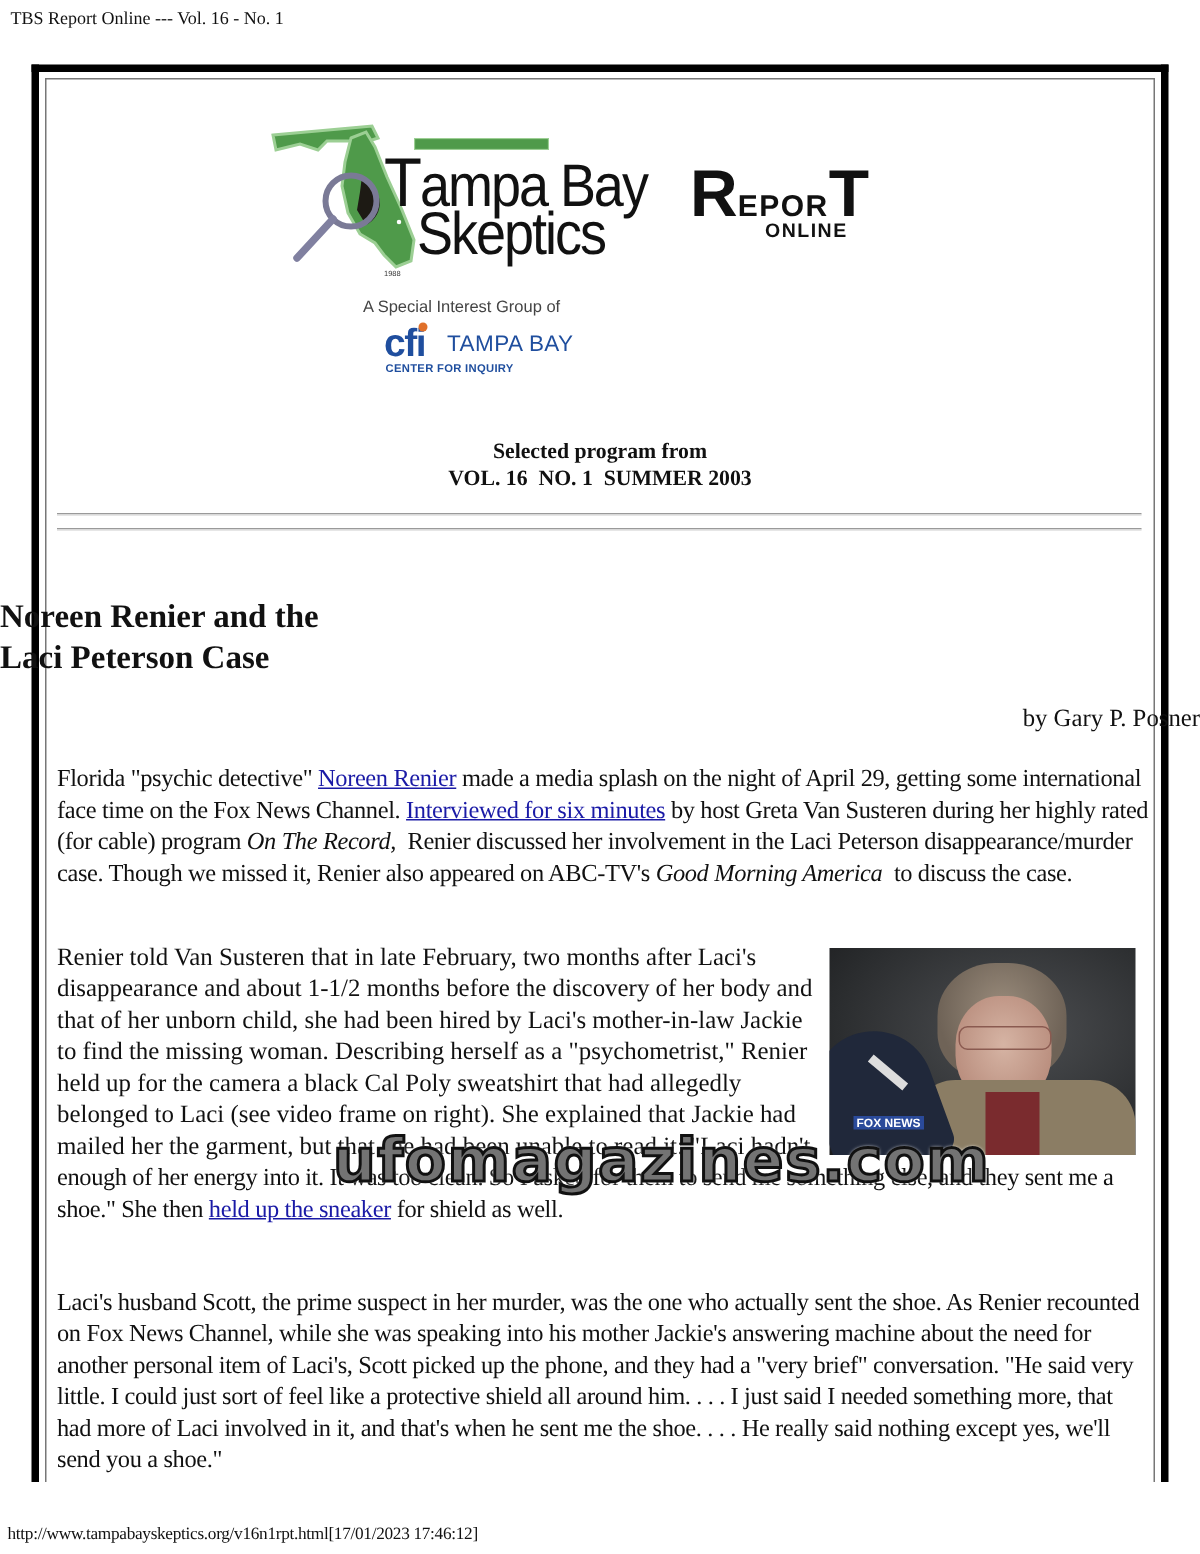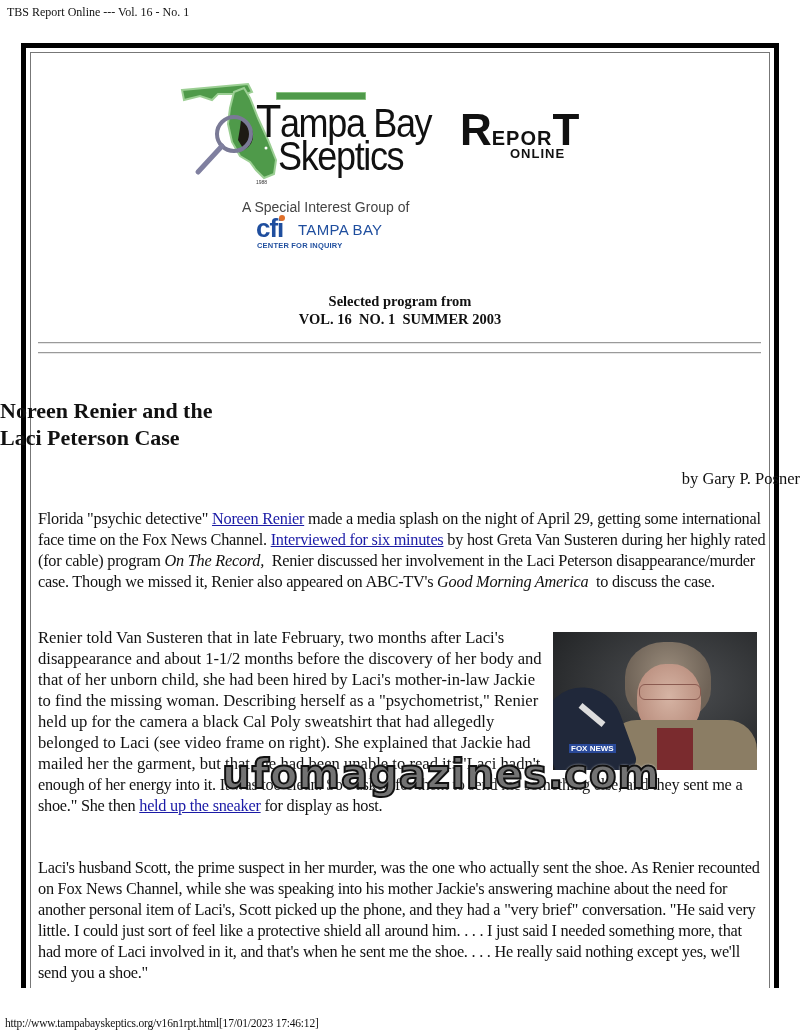--- a/index.html
+++ b/index.html
@@ -22,21 +22,21 @@
   .logo-word2 { position: absolute; left: 100px; top: 58px; font-family: "Liberation Sans", "DejaVu Sans", sans-serif;
                 font-size: 40px; letter-spacing: -1.5px; color: #111; transform: scaleX(0.9); transform-origin: left; line-height: 1; }
   .report { position: absolute; left: 282px; top: 30px; font-family: "Liberation Sans", "DejaVu Sans", sans-serif;
             font-weight: bold; color: #111; line-height: 1; }
   .report .R { font-size: 44px; }
   .report .mid { font-size: 20px; letter-spacing: 1px; }
   .report .T { font-size: 44px; }
   .online { position: absolute; left: 332px; top: 68px; font-family: "Liberation Sans", "DejaVu Sans", sans-serif;
             font-weight: bold; font-size: 13px; letter-spacing: 1px; color: #111; }
   .sig { position: absolute; left: 64px; top: 121px; font-family: "Liberation Sans", "DejaVu Sans", sans-serif;
-         font-size: 14px; color: #444; }
+         font-size: 11px; color: #444; }
   .cfi { position: absolute; left: 78px; top: 137px; font-family: "Liberation Sans", "DejaVu Sans", sans-serif;
          font-weight: bold; font-size: 26px; color: #1f4e9e; line-height: 1; letter-spacing: -1px; }
   .cfi-dot { position: absolute; left: 101px; top: 137px; width: 6px; height: 6px; border-radius: 50%; background: #e0702a; }
   .cfi-tb { position: absolute; left: 120px; top: 143px; font-family: "Liberation Sans", "DejaVu Sans", sans-serif;
             font-size: 15px; color: #1f4e9e; letter-spacing: 0.3px; }
   .cfi-sub { position: absolute; left: 79px; top: 163px; font-family: "Liberation Sans", "DejaVu Sans", sans-serif;
              font-weight: bold; font-size: 7.5px; color: #1f4e9e; letter-spacing: 0.2px; }
 
   .selected { position: absolute; left: 0; width: 800px; top: 292px; text-align: center;
               font-weight: bold; font-size: 14.5px; line-height: 18px; }
@@ -131,19 +131,19 @@
   <div class="hair"></div>
   <div class="face"></div>
   <div class="glasses"></div>
   <div class="jacket"></div>
   <div class="shirt"></div>
   <div class="sneaker"></div>
   <div class="sneaker-stripe"></div>
   <div class="fox">FOX NEWS</div>
 </div>
 
-<div class="para p2b" style="background:#fff"><span>enough of her energy into it. It was too clean. So I asked for them to send me something else, and they sent me a shoe." She then </span><a href="#">held up the sneaker</a><span> for display as host.</span></div>
+<div class="para p2b" style="background:#fff"><span>enough of her energy into it. It was too clean. So I asked for them to send me something else, and they sent me a shoe." She then </span><a href="#">held up the sneaker</a><span> for shield as well.</span></div>
 
 <div class="para p3">Laci's husband Scott, the prime suspect in her murder, was the one who actually sent the shoe. As Renier recounted on Fox News Channel, while she was speaking into his mother Jackie's answering machine about the need for another personal item of Laci's, Scott picked up the phone, and they had a "very brief" conversation. "He said very little. I could just sort of feel like a protective shield all around him. . . . I just said I needed something more, that had more of Laci involved in it, and that's when he sent me the shoe. . . . He really said nothing except yes, we'll send you a shoe."</div>
 
 <div class="watermark">ufomagazines.com</div>
 
 <div class="print-footer">http://www.tampabayskeptics.org/v16n1rpt.html[17/01/2023 17:46:12]</div>
 
 </body></html>

